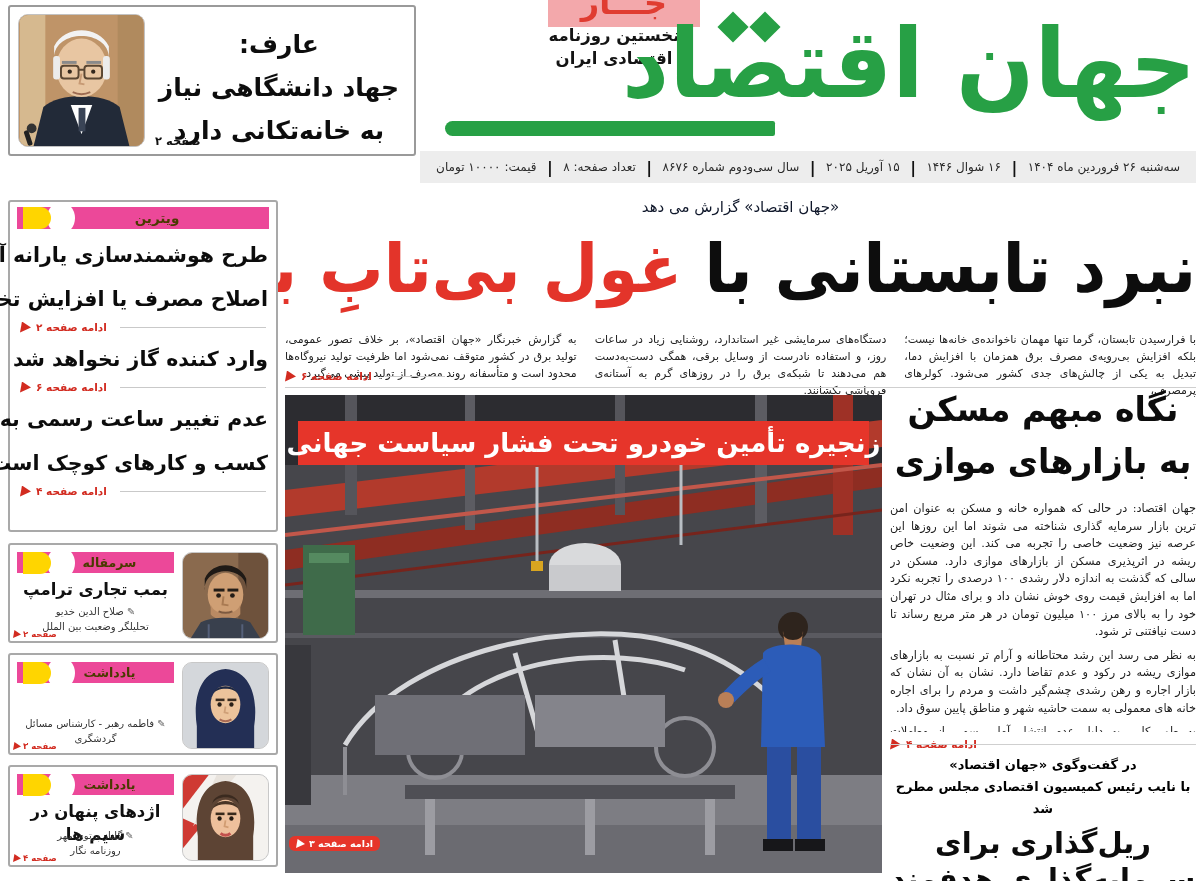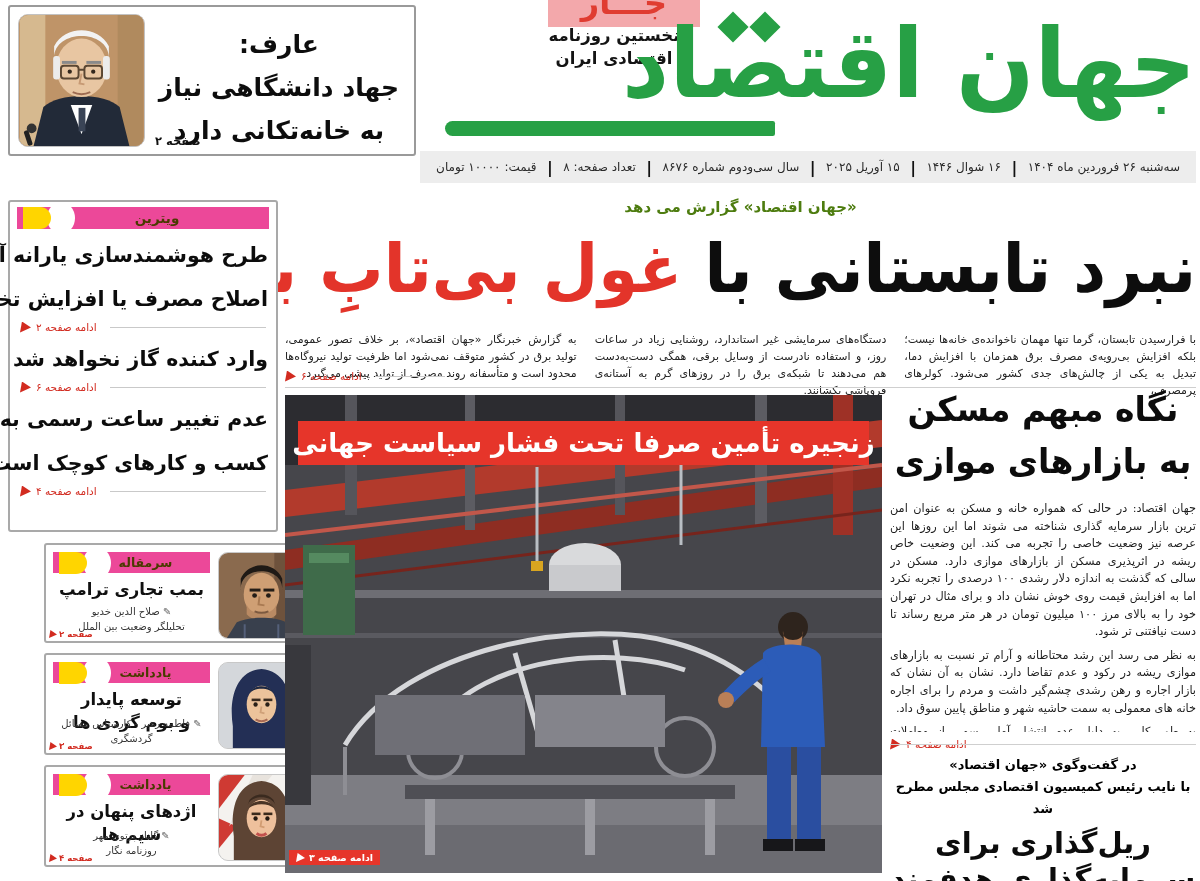--- a/index.html
+++ b/index.html
@@ -41,67 +41,67 @@
   .ybar::before { content:""; position:absolute; left:30px; top:-5px; width:28px; height:32px;
                   background:#fff; border-radius:50%; }
   .ybar::after { content:""; position:absolute; left:6px; top:0; width:28px; height:22px;
                  background:#ffd500; border-radius:0 14px 14px 0; }
   .ybar .t { position:relative; z-index:2; display:block; text-align:center; line-height:22px;
              font-size:13.5px; font-weight:bold; color:#4a3a00; }
 
   
   .c-row { display:flex; direction:ltr; align-items:center; gap:5px; }
   .flag { width:11px; height:11px; background:#d22b20; clip-path:polygon(0 100%,100% 55%,18% 0); flex:none; }
-  .c-text { color:#d22b20; font-size:10.5px; font-weight:normal; white-space:nowrap; }
+  .c-text { color:#d22b20; font-size:10.5px; font-weight:bold; white-space:nowrap; }
   .c-line { flex:1; height:1px; background:#c9c9c9; margin-left:8px; }
 
   
   .vitrine { position:absolute; left:8px; top:200px; width:270px; height:332px;
              border:2px solid #a9a9a9; border-radius:3px; background:#fff; }
   .vitrine .ybar { margin:5px 7px 0; }
   .v-item { padding:4px 8px 0; }
   .v-item .h { text-align:center; font-size:20.5px; font-weight:800; color:#0c0c0c; line-height:44px; white-space:nowrap; }
   .v-item .c-row { margin:0 2px; }
 
   
-  .op-card { position:absolute; left:8px; width:270px; border:2px solid #a9a9a9; border-radius:3px; background:#fff;margin-left:36px; }
+  .op-card { position:absolute; left:8px; width:270px; border:2px solid #a9a9a9; border-radius:3px; background:#fff; }
   .op1 { top:543px; height:100px; } .op2 { top:653px; height:102px; } .op3 { top:765px; height:102px; }
   .op-card .ybar { position:absolute; left:7px; top:7px; right:102px; height:21px; }
   .op-card .ybar .t { line-height:21px; font-size:12.5px; }
   .op-photo { position:absolute; right:7px; top:7px; width:87px; height:87px;
               border:1px solid #c8c8c8; border-radius:10px; overflow:hidden; background:#ddd; }
   .op-title { position:absolute; left:7px; top:33px; right:102px; text-align:center;
               font-size:16.5px; font-weight:800; color:#101010; line-height:23px; }
   .op-author { position:absolute; left:7px; bottom:7px; right:102px; text-align:center;
                font-size:10px; color:#333; line-height:15px; }
   .op-author .pen { font-size:10px; color:#666; }
   .op-page { position:absolute; left:3px; bottom:2px; display:flex; direction:ltr; align-items:center; gap:2px;
              color:#d22b20; font-size:8.5px; font-weight:bold; }
   .op-page .flag { width:8px; height:8px; }
 
   
   .kicker { position:absolute; left:285px; top:198px; width:911px; text-align:center;
-            font-size:15px; font-weight:bold; color:#4d7c0f; }
+            font-size:15px; font-weight:normal; color:#0f172a; }
   .headline { position:absolute; left:285px; top:213px; width:911px; text-align:center;
               font-size:64px; font-weight:800; line-height:112px; white-space:nowrap; transform:scaleY(1.04); }
   .hl-black { color:#0d0d0d; } .hl-red { color:#e3342a; }
   .lead-cols { position:absolute; left:285px; top:331px; width:911px; display:flex; gap:18px;
                font-size:11px; line-height:1.55; text-align:justify; color:#222; }
   .lead-cols .col { flex:1; }
   .lead-continue { position:absolute; left:285px; top:370px; width:160px; }
   .divider { position:absolute; height:1px; background:#cfcfcf; }
 
   
   .factory { position:absolute; left:285px; top:395px; width:597px; height:478px; overflow:hidden; background:#3f3f44; }
   .photo-caption { position:absolute; left:13px; top:26px; right:13px; height:44px; background:#e6352a;
                    color:#fff; font-size:26px; font-weight:800; display:flex; align-items:center;
                    justify-content:center; white-space:nowrap; }
-  .photo-continue { position:absolute; left:4px; bottom:8px; background:#e6352a; color:#fff;
+  .photo-continue { position:absolute; left:4px; bottom:22px; background:#e6352a; color:#fff;
                     font-size:9.5px; font-weight:bold; padding:2px 7px; display:flex; direction:ltr;
-                    align-items:center; gap:4px; }
+                    align-items:center; gap:4px;border-radius:6px; }
   .photo-continue .flag { background:#fff; width:9px; height:9px; }
 
   
   .housing { position:absolute; left:890px; top:384px; width:306px; }
   .housing .hl { text-align:center; font-size:33px; font-weight:800; color:#0c0c0c; line-height:52px; transform:scaleY(1.03); }
   .housing .body { margin-top:12px; font-size:11.3px; line-height:1.56; text-align:justify; color:#1d1d1d;
                    height:232px; overflow:hidden; }
   .housing .body p + p { margin-top:6px; }
   .housing .c-row { margin-top:6px; }
 
@@ -267,24 +267,20 @@
         <path d="M43,6 C16,8 10,38 14,64 L14,86 L72,86 L72,64 C76,38 70,8 43,6 Z" fill="#232f55"></path>
         <ellipse cx="43" cy="42" rx="15" ry="19" fill="#ecc39b"></ellipse>
         <path d="M30,32 C34,24 52,24 56,32 L54,28 C48,22 38,22 32,28 Z" fill="#1c2742"></path>
         <rect x="33" y="36" width="9" height="2.6" fill="#3a2c20"></rect>
         <rect x="45" y="36" width="9" height="2.6" fill="#3a2c20"></rect>
         <circle cx="37" cy="42" r="2.2" fill="#2a2018"></circle>
         <circle cx="49" cy="42" r="2.2" fill="#2a2018"></circle>
         <path d="M43,44 L42,50 L46,51" fill="none" stroke="#cfa078" stroke-width="1.8"></path>
         <path d="M37,57 Q43,61 49,57" fill="none" stroke="#a86a54" stroke-width="2"></path>
       </svg>
-    </div>
-    <div class="op-title">
-      <div>توسعه پایدار</div>
-      <div>و بوم گردی ها</div>
     </div>
     <div class="op-author">
       <div><span class="pen">✎</span> <span>فاطمه رهبر - کارشناس مسائل گردشگری</span></div>
     </div>
     <div class="op-page">
       <span class="flag"></span>
       <span>صفحه ۳</span>
     </div>
   </div>
 
@@ -370,21 +366,21 @@
         <path d="M478,258 C486,246 530,246 536,262 L540,352 L476,352 Z" fill="#2c5cb8"></path>
         <path d="M482,270 C462,282 450,296 444,302" stroke="#2c5cb8" stroke-width="15" fill="none"></path>
         <circle cx="441" cy="305" r="8" fill="#b97f57"></circle>
         <rect x="482" y="352" width="24" height="92" fill="#2a4ea0"></rect>
         <rect x="512" y="352" width="24" height="92" fill="#2a4ea0"></rect>
         <rect x="478" y="444" width="30" height="12" fill="#17171a"></rect>
         <rect x="510" y="444" width="30" height="12" fill="#17171a"></rect>
       </g>
       <rect x="0" y="250" width="26" height="160" fill="#38383d"></rect>
     </svg>
-    <div class="photo-caption">زنجیره تأمین صرفا تحت فشار سیاست جهانی</div>
+    <div class="photo-caption">زنجیره تأمین خودرو تحت فشار سیاست جهانی</div>
     <div class="photo-continue">
       <span class="flag"></span>
       <span>ادامه صفحه ۳</span>
     </div>
   </div>
 
   <div class="housing">
     <div class="hl">نگاه مبهم مسکن</div>
     <div class="hl">به بازارهای موازی</div>
     <div class="body">

